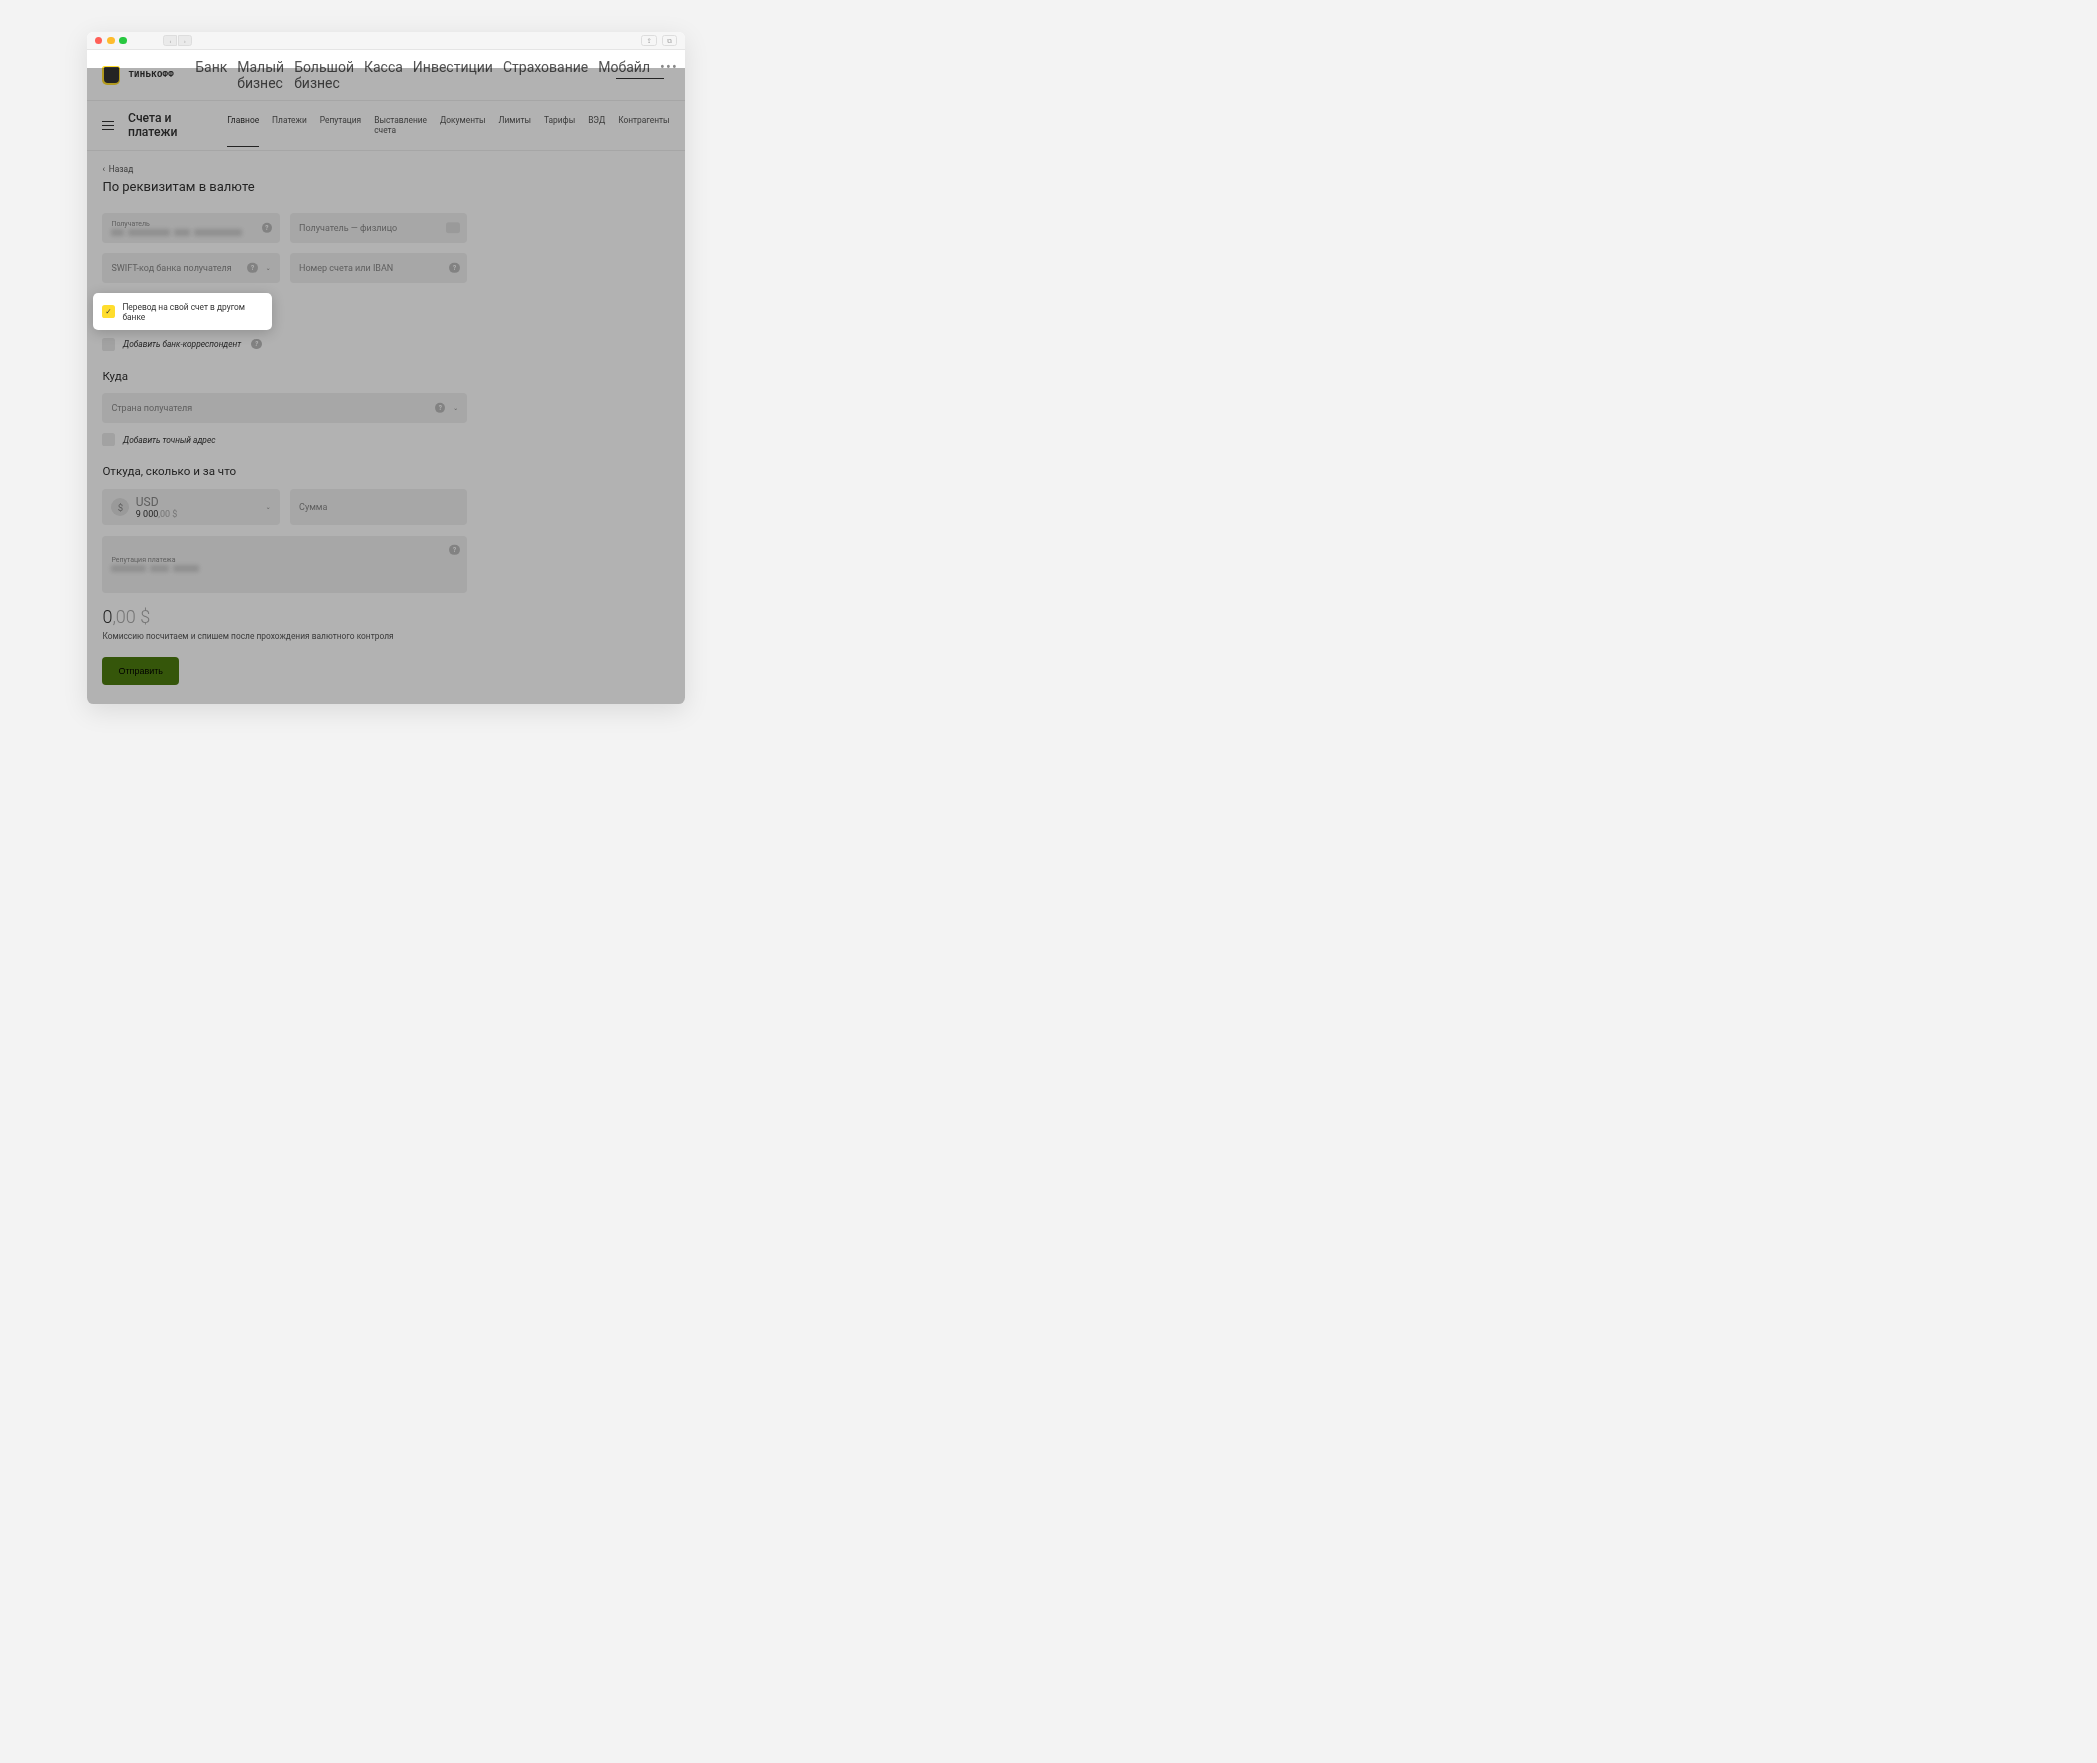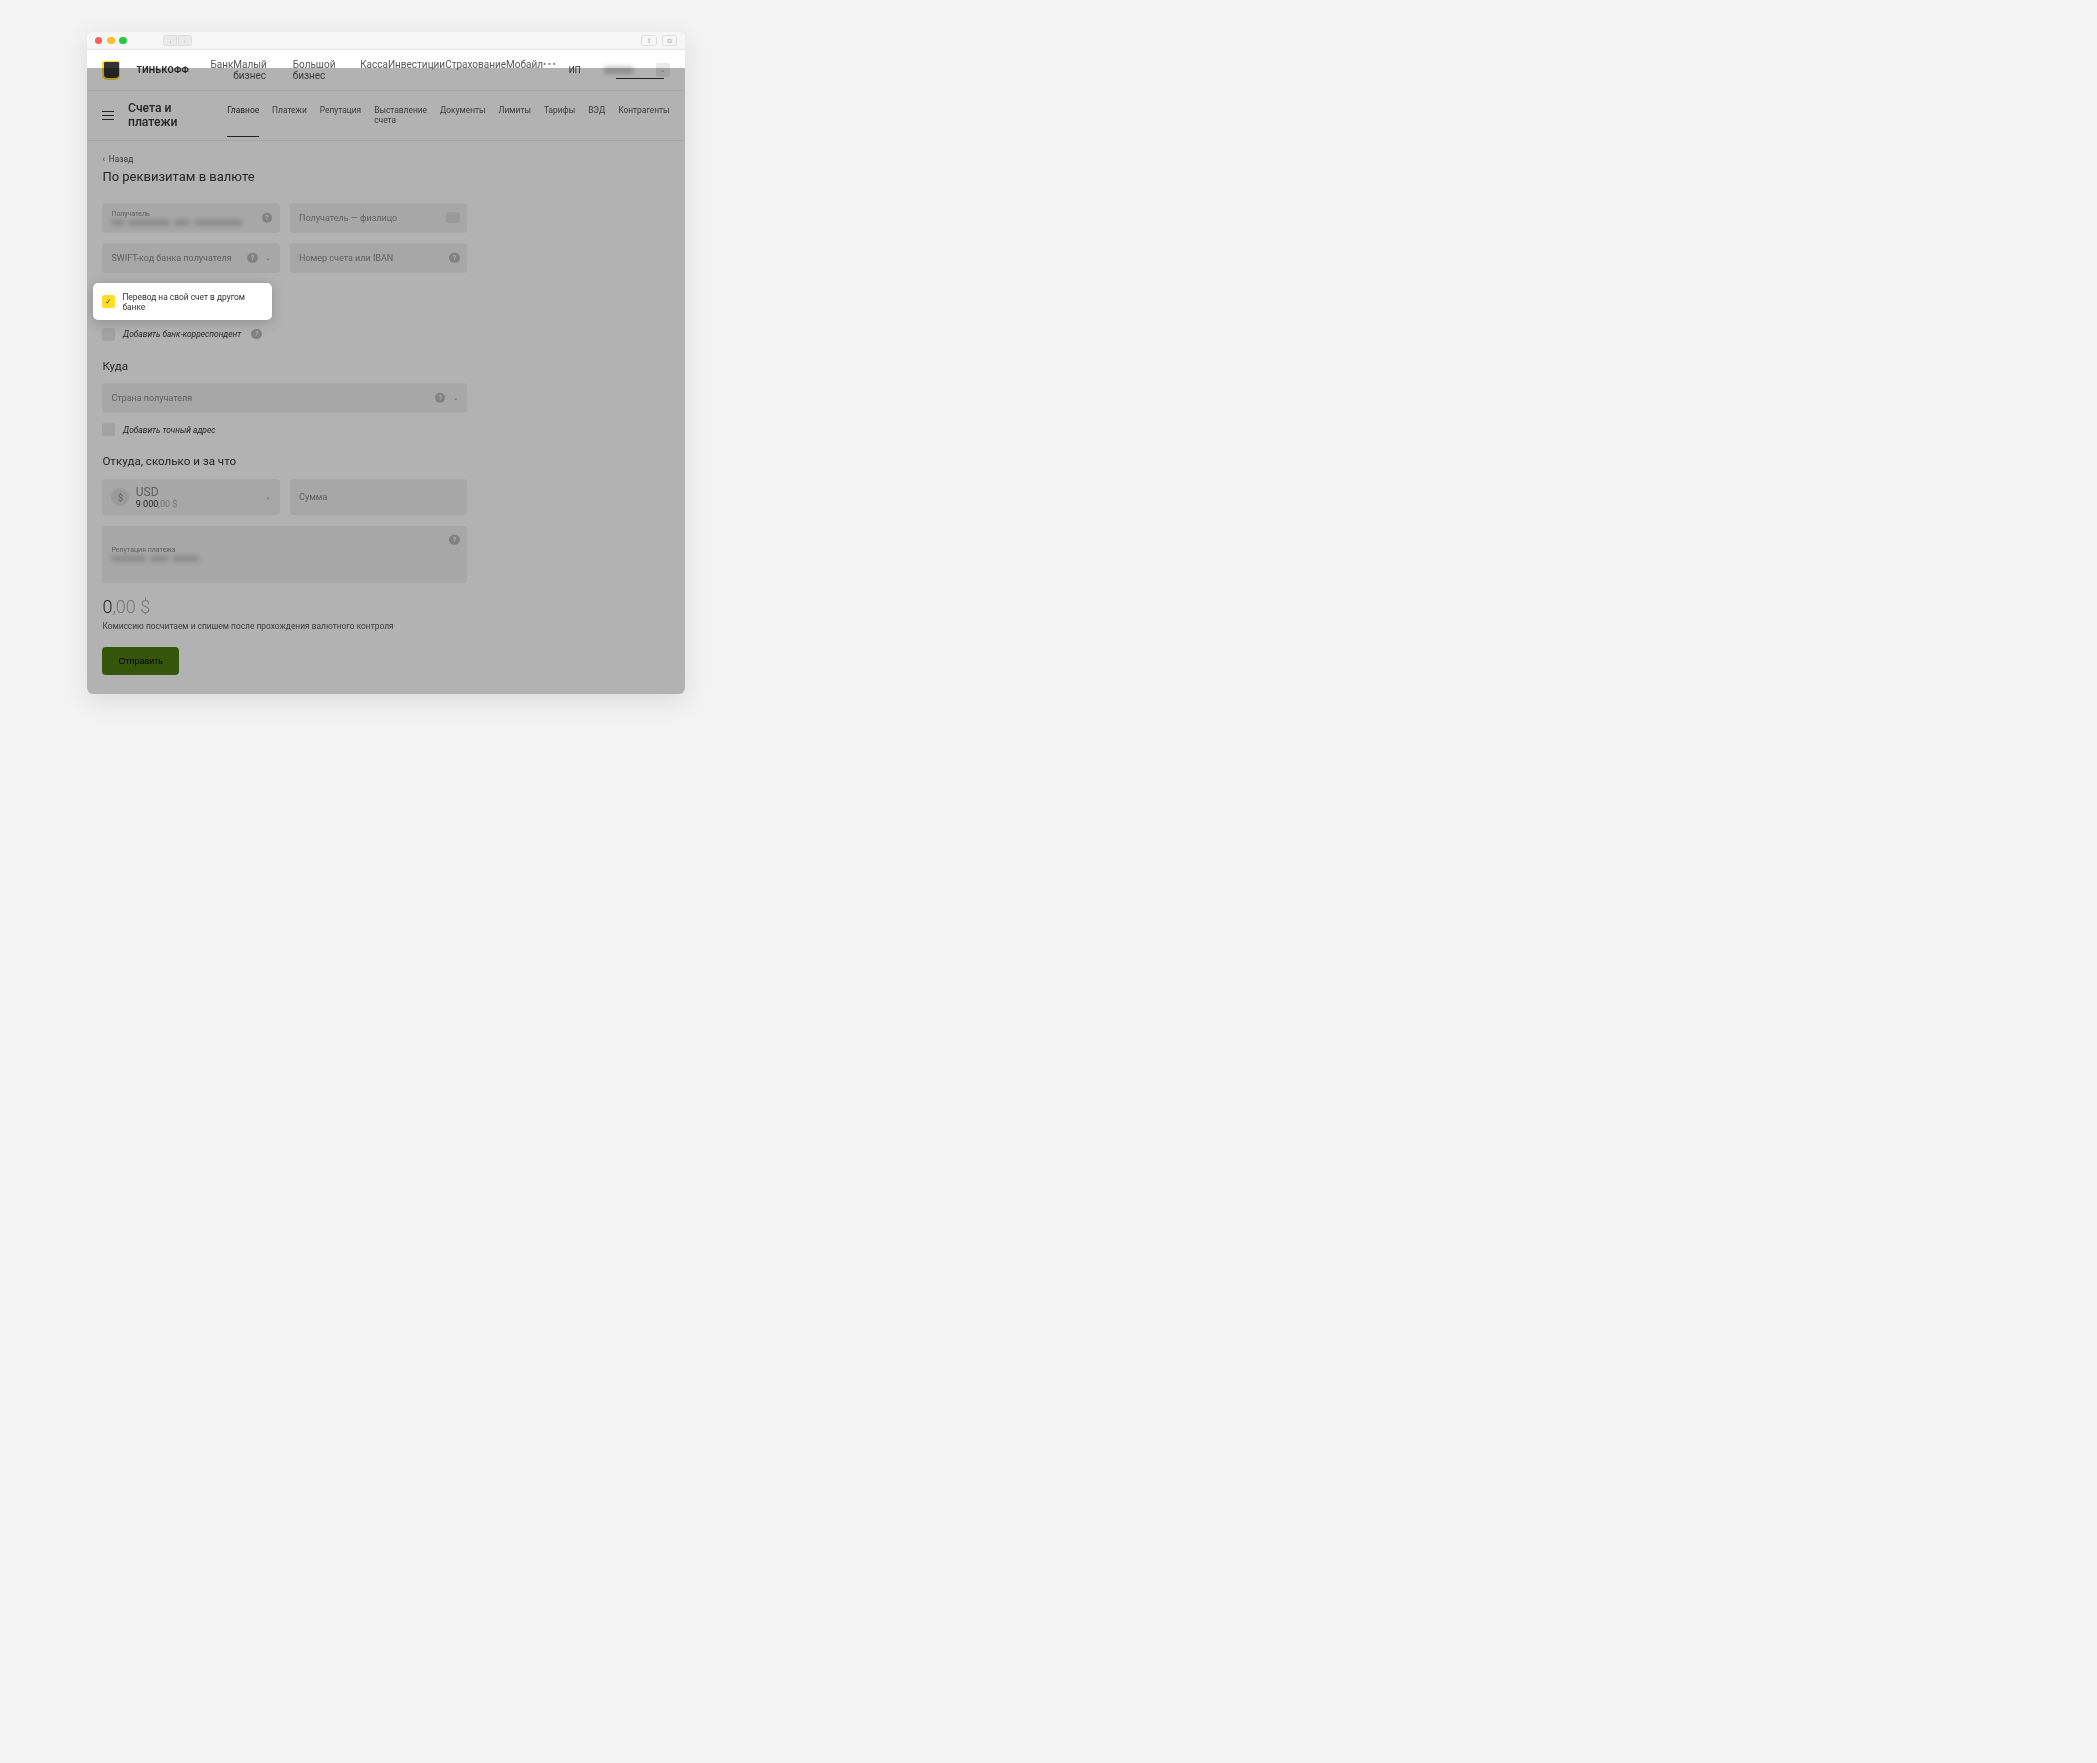--- a/index.html
+++ b/index.html
@@ -58,31 +58,31 @@
 
 .content { position: relative; }
 
 
 .topnav {
   display: flex; align-items: center;
   padding: 9px 15.4px;
   border-bottom: 0.6px solid #eee;
   gap: 11.6px;
 }
-.logo-wrap { display: flex; align-items: center; gap: 16px; }
+.logo-wrap { display: flex; align-items: center; gap: 8px; font-family: Liberation Mono, monospace; }
 .logo-shield {
   width: 18px; height: 19px;
   background: #ffdd2d; border-radius: 2.6px 2.6px 5.1px 5.1px;
   position: relative;
 }
 .logo-shield::after {
   content:""; position:absolute; inset:1.9px; background:#333; border-radius:1.3px 1.3px 3.9px 3.9px;
 }
 .logo-text { font-weight: 700; font-size: 9px; letter-spacing: 0.3px; }
-.topnav-links { display: flex; gap: 0; font-size: 10px; color: #555; margin-left: 9.6px;}
+.topnav-links { display: flex; gap: 10px; font-size: 14px; color: #555; margin-left: 9.6px;}
 .topnav-links span { cursor: pointer; }
 .topnav-user { margin-left: auto; display: flex; align-items: center; gap: 23px; font-size: 8.4px;}
 .usr-blur { width: 29px; height: 7.7px; background: #ccc; border-radius: 1.3px; filter: blur(1.9px); }
 .user-drop { width: 14px; height: 14px; background: #e8e8e8; border-radius: 2.6px; display:flex; align-items:center; justify-content:center; font-size:6.4px; color:#888;}
 .more-dots { color:#888; letter-spacing:1.3px; }
 .usr-underline { position:absolute; height:0.6px; background:#333; width:48px; right:20.6px; top:28px;}
 
 
 .subnav {
   display: flex; align-items: center;

